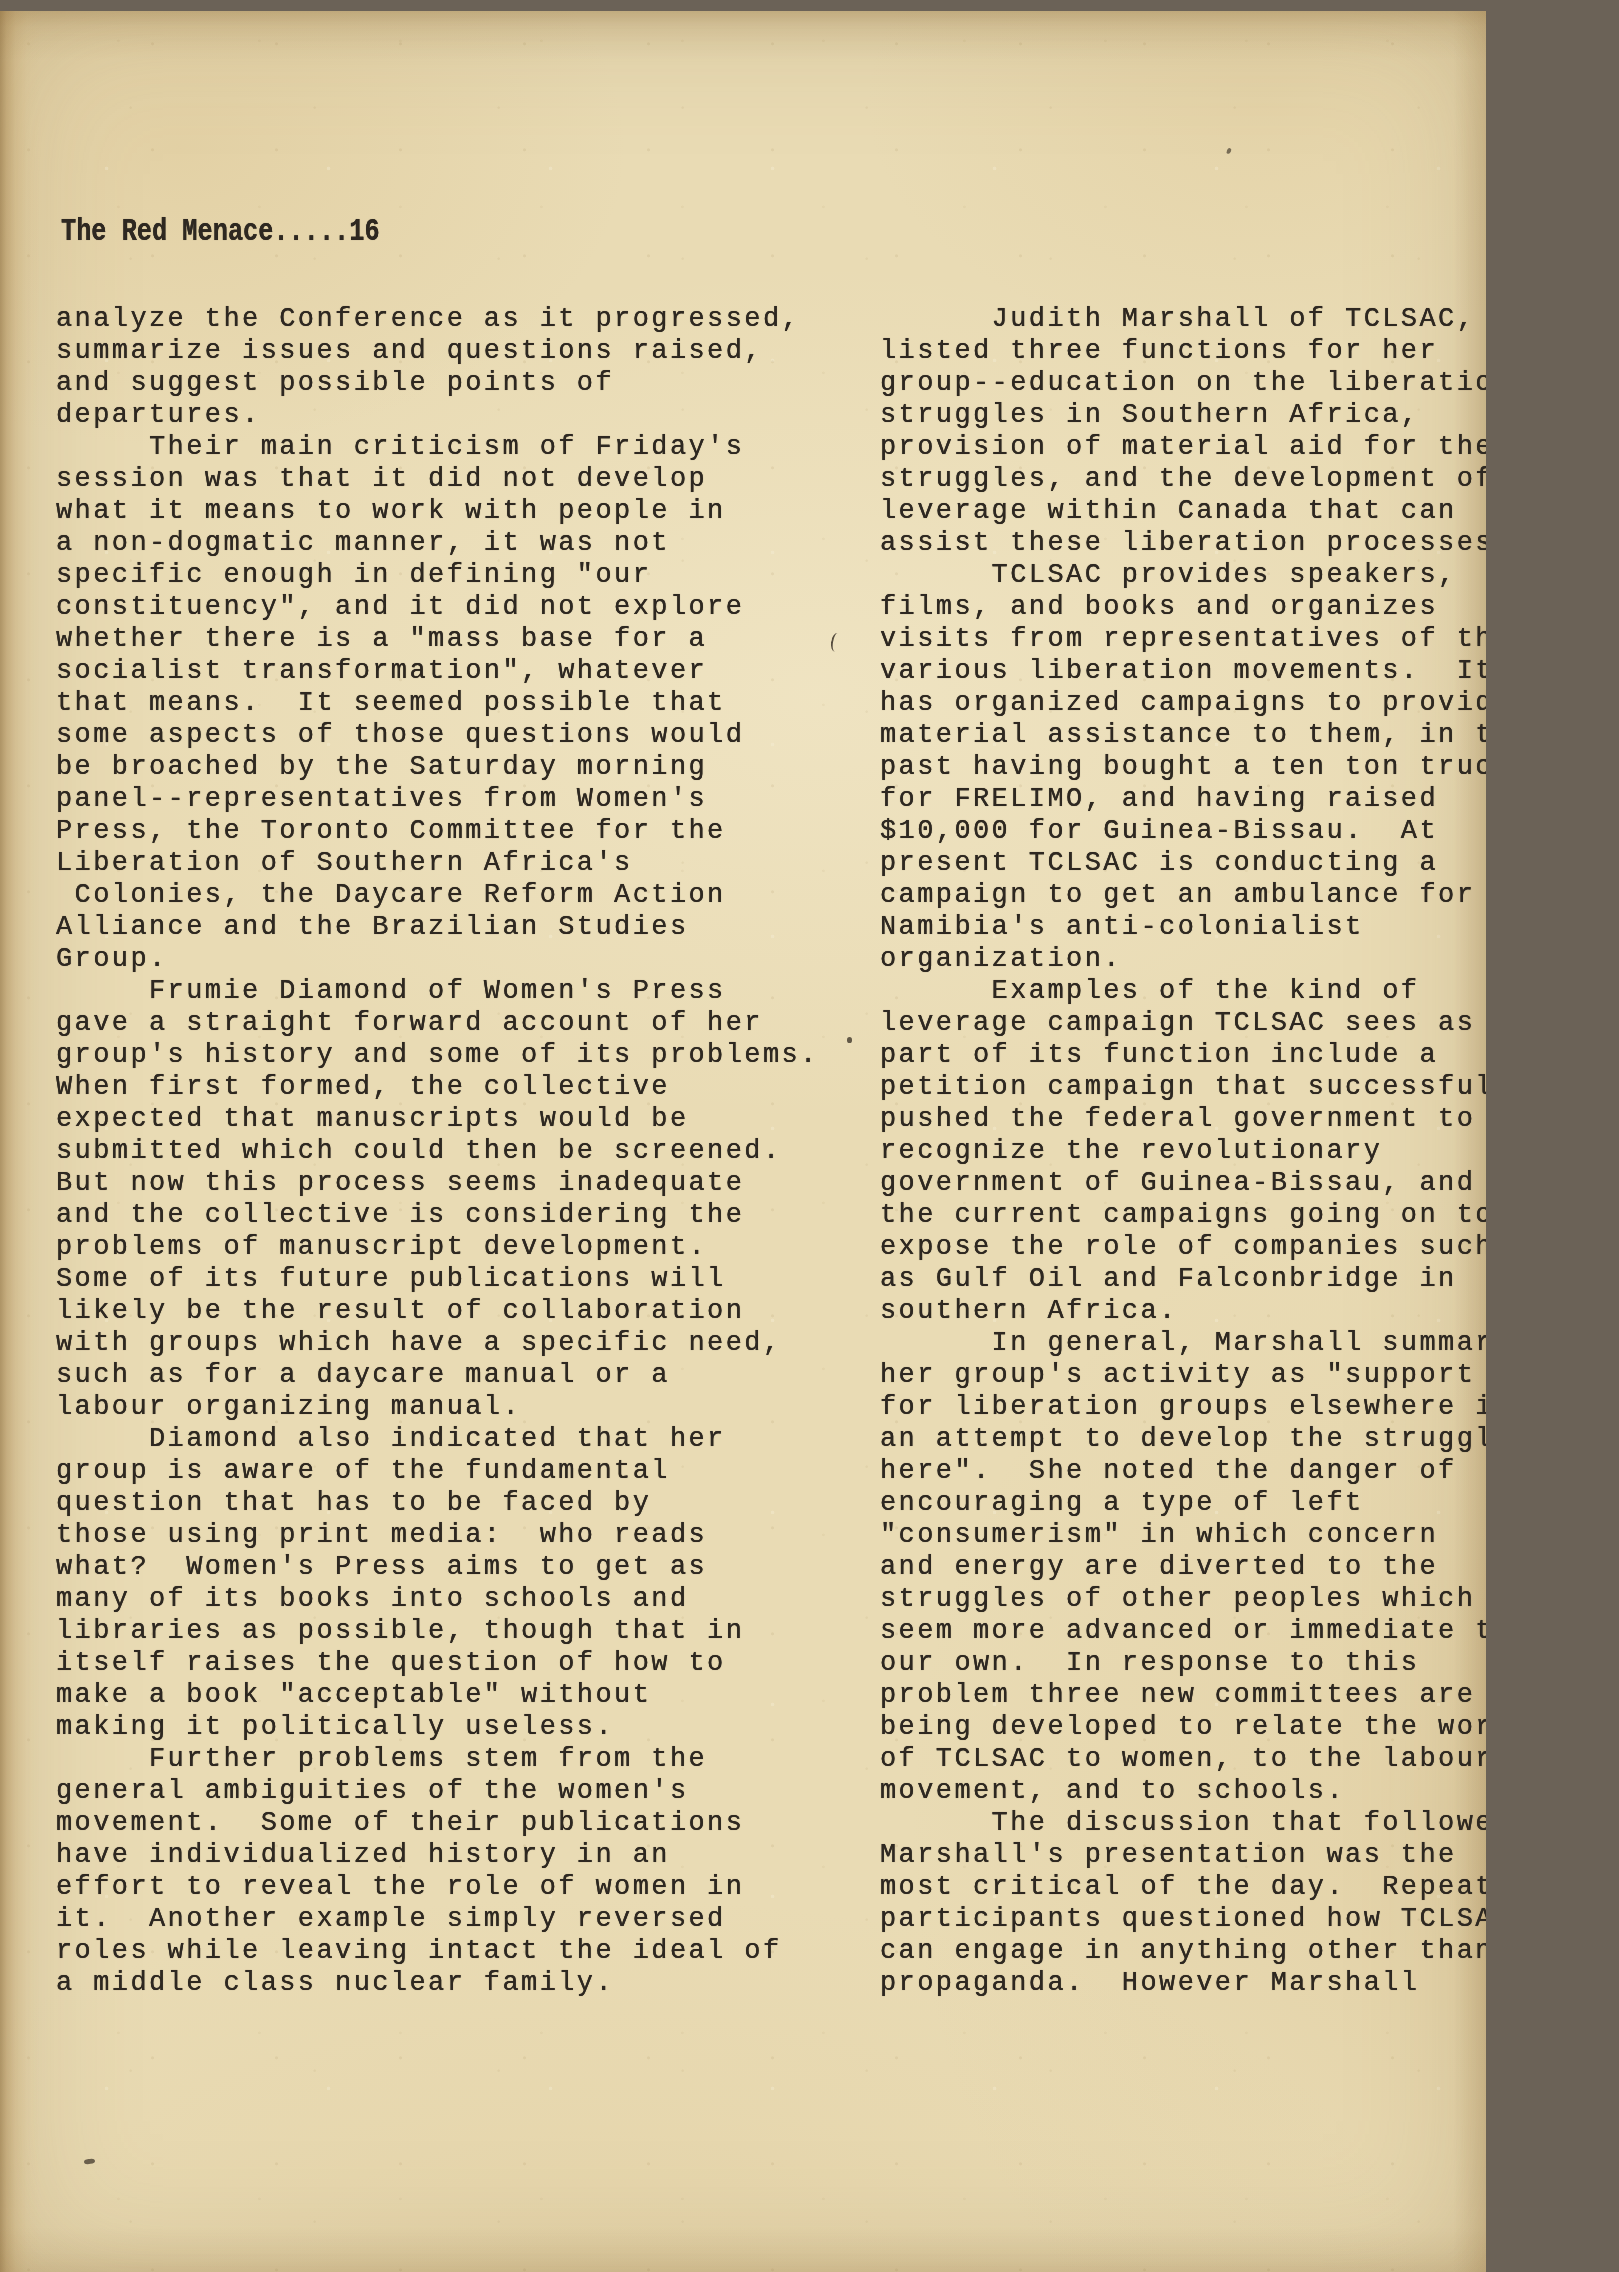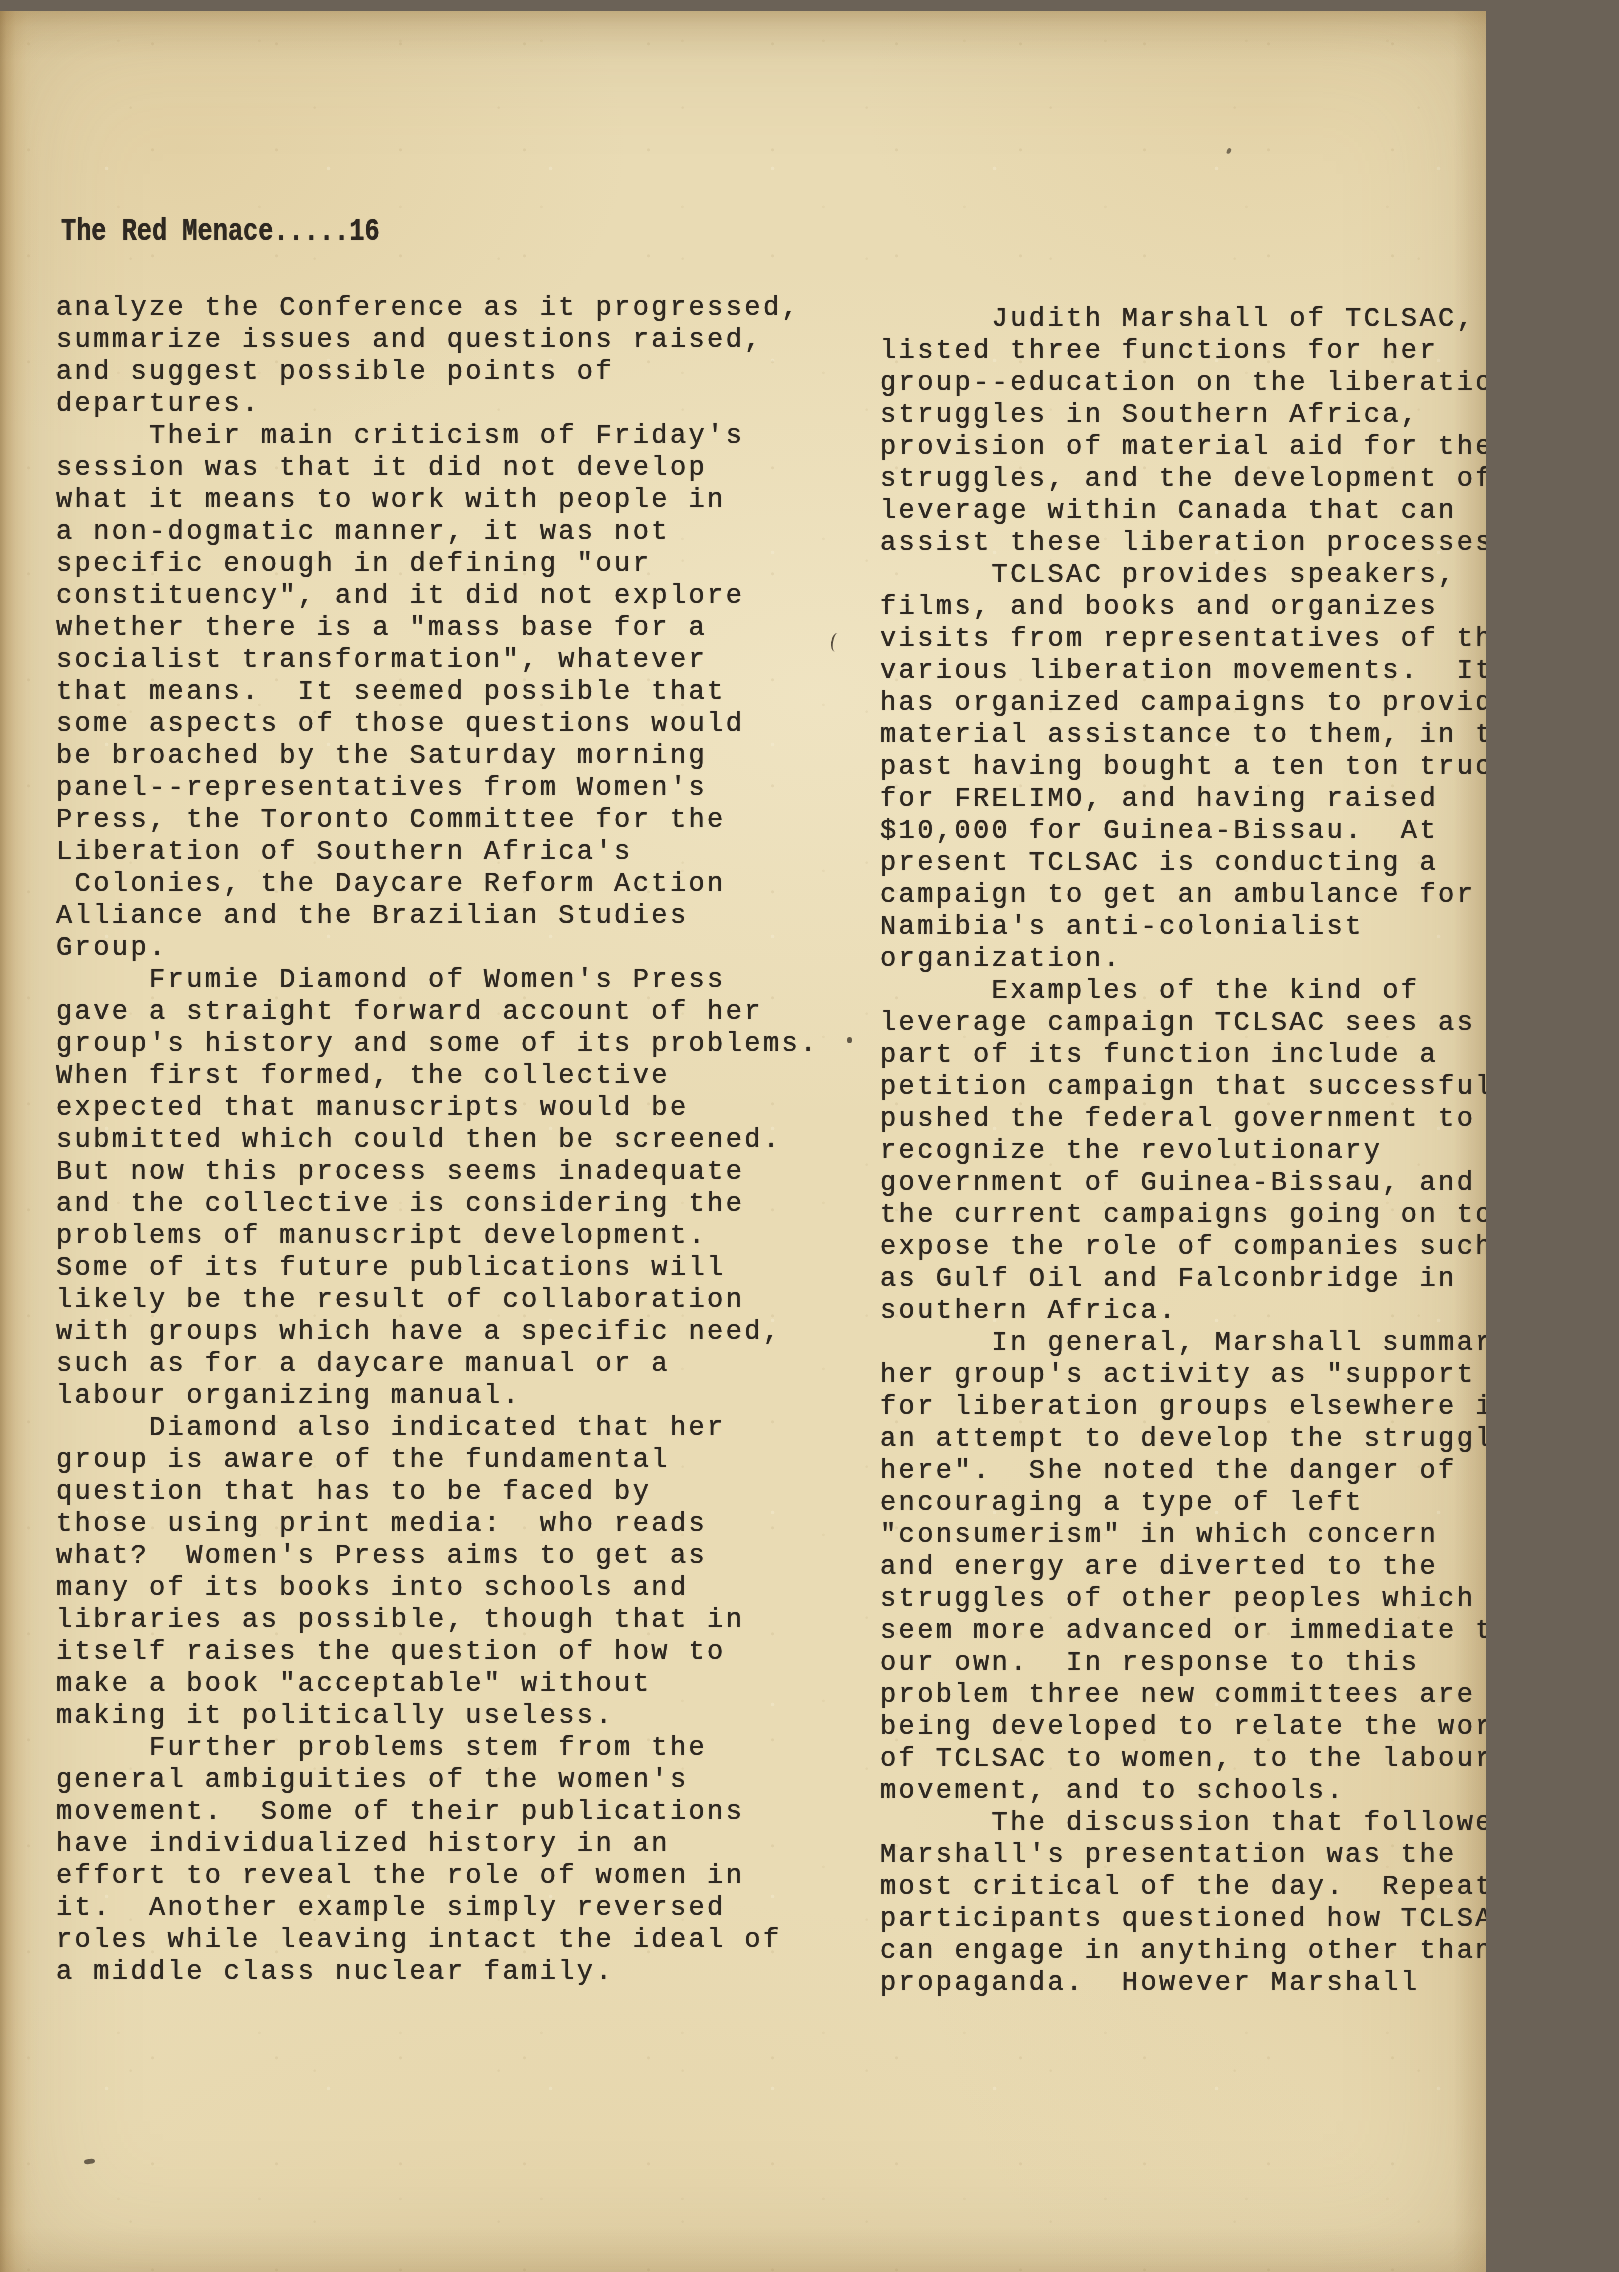--- a/index.html
+++ b/index.html
@@ -71,21 +71,21 @@
     transform-origin: left top;
     white-space: pre;
     margin: 0;
   }
   .column {
     white-space: pre;
     font-size: 27px;
     line-height: 32px;
     letter-spacing: 2.4px;
   }
-  .column-left  { left: 56px;   top: 281px; }
+  .column-left  { left: 56px;   top: 292px; }
   .column-right { left: 880px; top: 292px; }
 
   
   .ink-mark-paren {
     left: 831px; top: 622px; width: 8.6px; height: 19px;
     border-left: 2.1px solid rgba(52,44,34,0.82);
     border-radius: 50% / 50%;
     transform: rotate(9deg);
   }
   .ink-speck-top {

